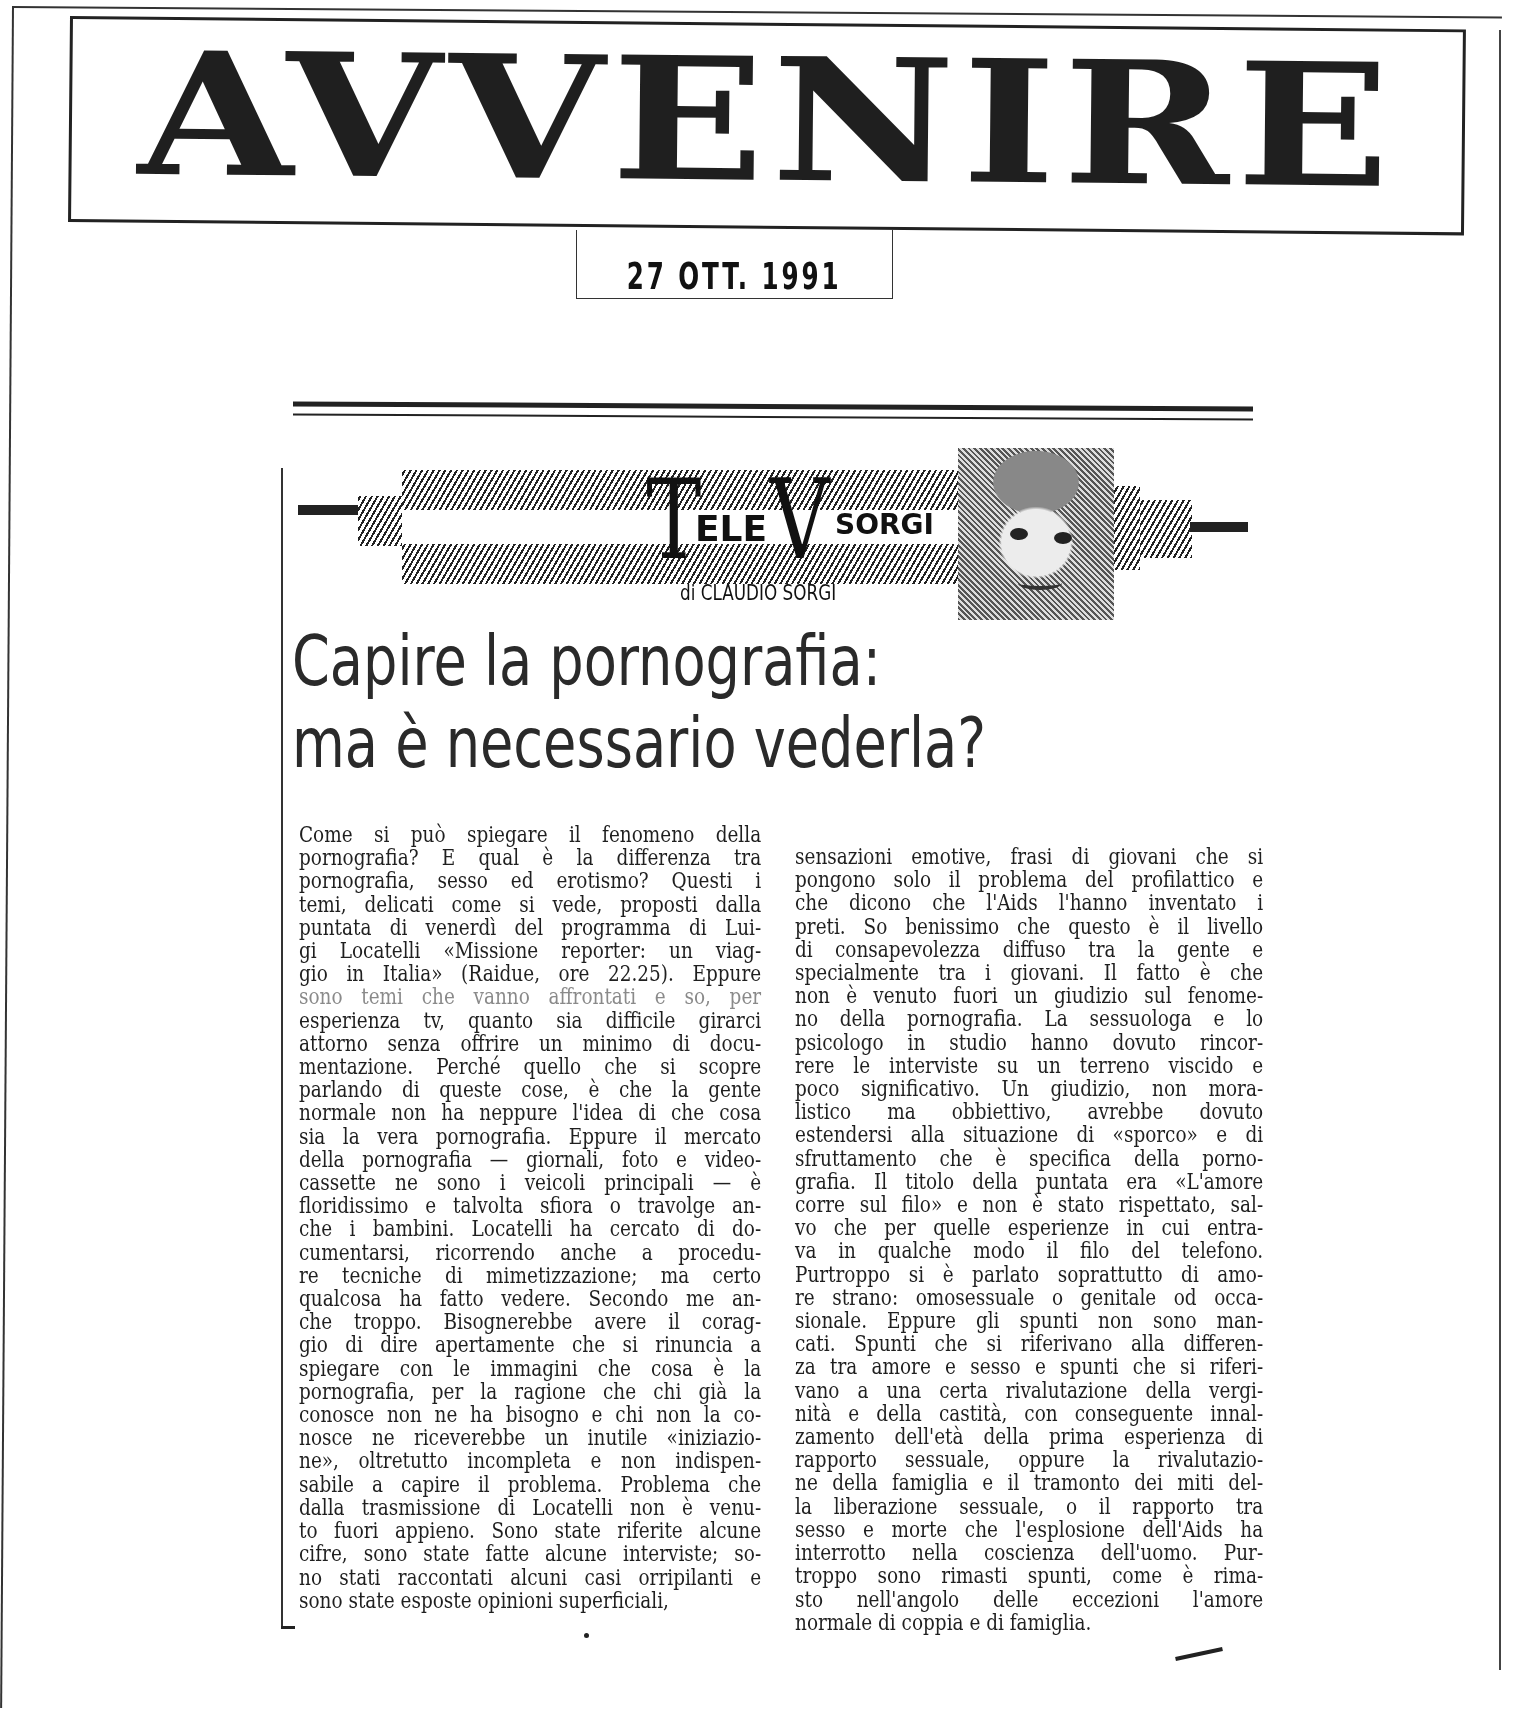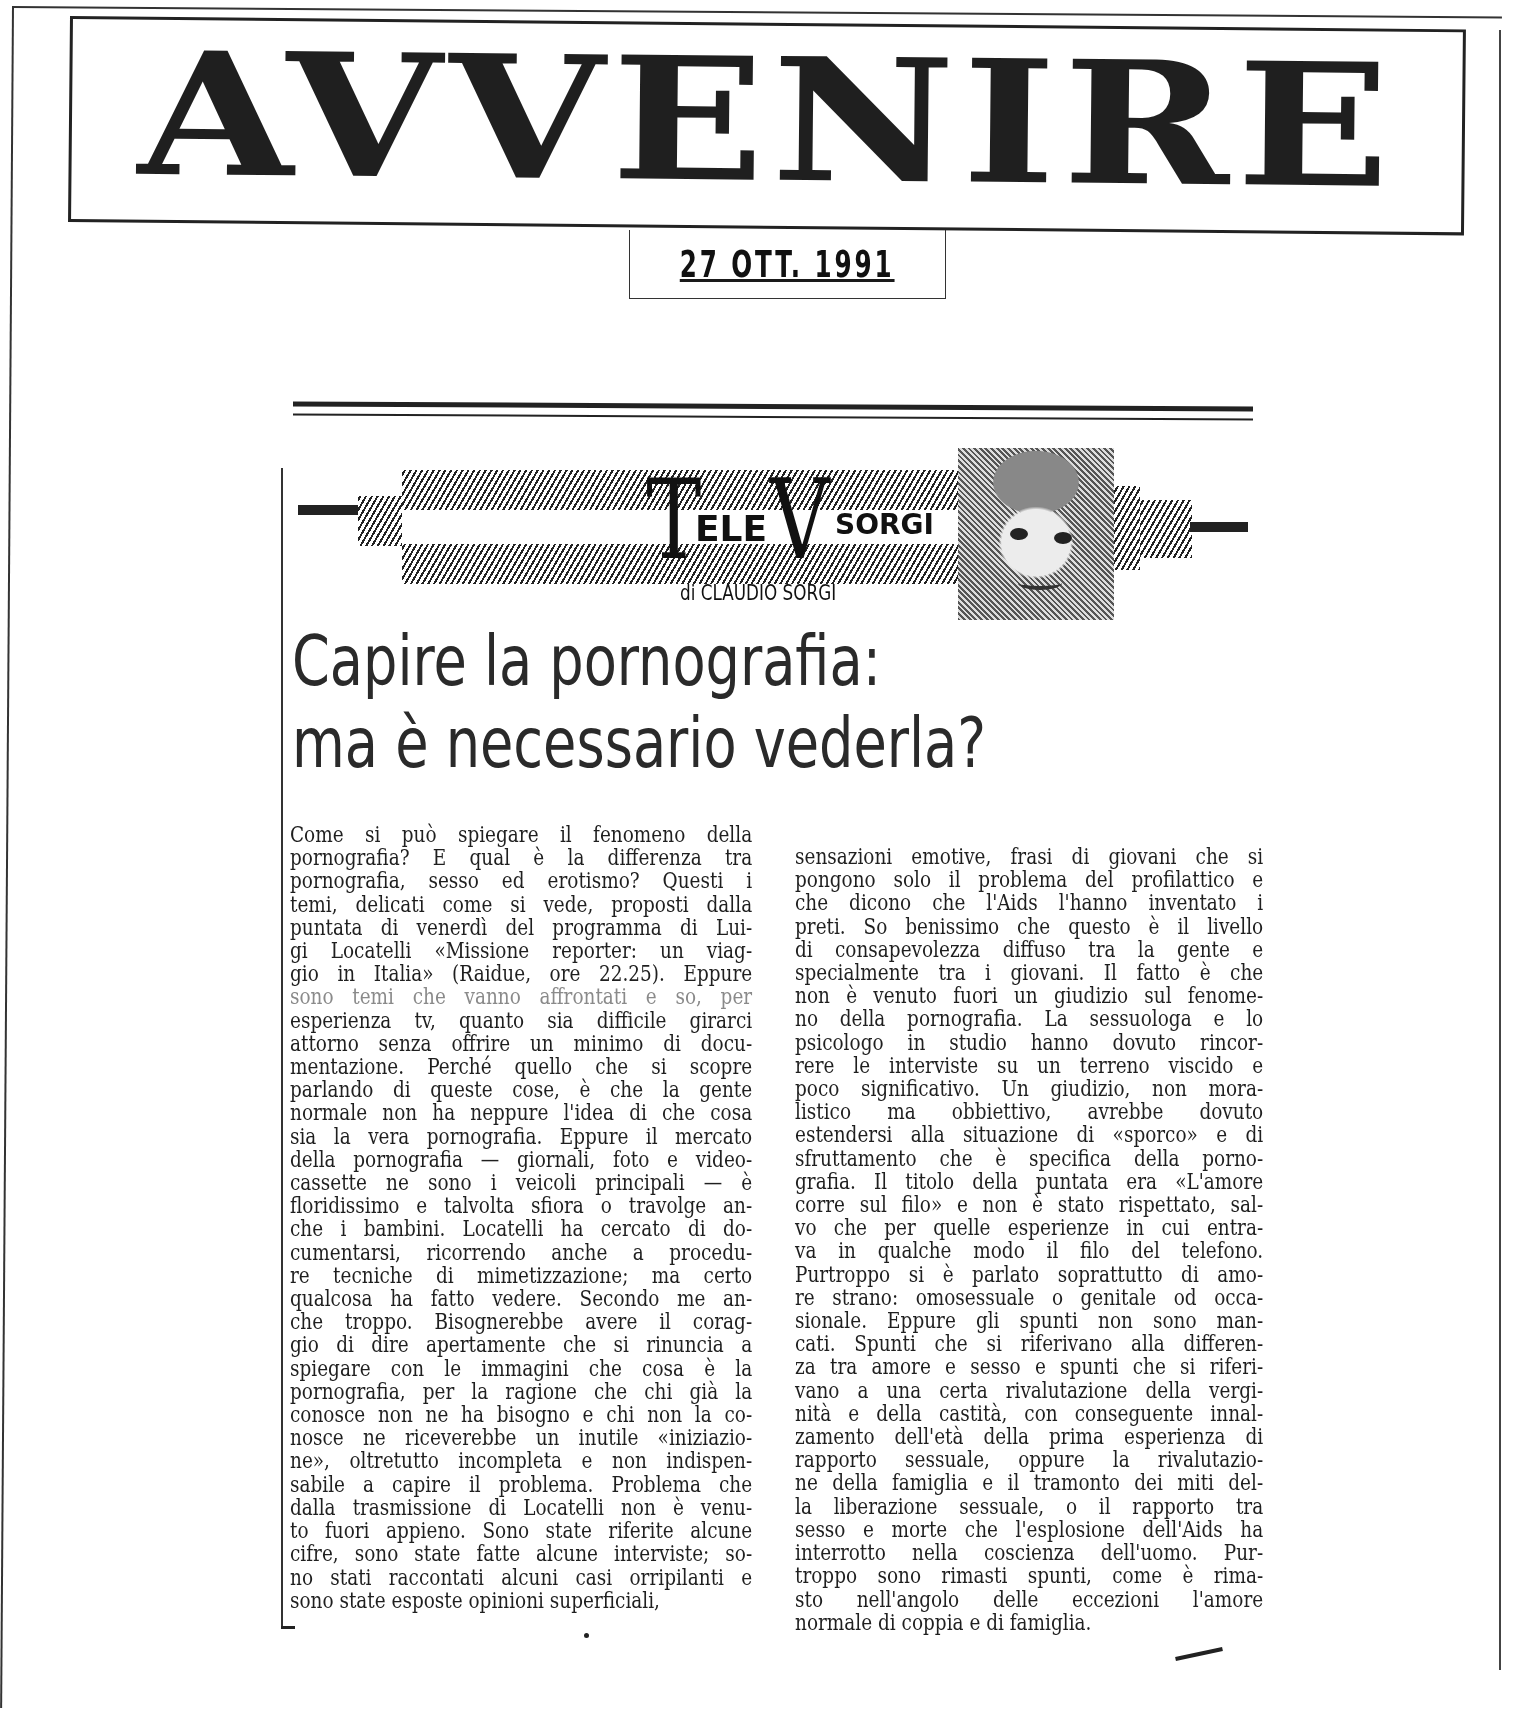--- a/index.html
+++ b/index.html
@@ -4,21 +4,21 @@
 <style>
   html, body { margin:0; padding:0; background:#ffffff; }
   body { width:1515px; height:1721px; position:relative; overflow:hidden; font-family:"DejaVu Serif", serif; color:#1a1a1a; }
 
   .page-frame { position:absolute; left:12px; top:6px; width:1488px; height:1700px; border-left:2px solid #333; border-top:2px solid #333; transform:rotate(0.4deg); transform-origin:0 0; }
   .page-frame-right { position:absolute; right:14px; top:30px; width:2px; height:1640px; background:#444; }
 
   .masthead { position:absolute; left:70px; top:16px; width:1390px; height:200px; border:3px solid #222; transform:rotate(0.55deg); transform-origin:0 0; display:flex; align-items:center; justify-content:center; }
   .masthead-title { font-family:"DejaVu Serif", serif; font-weight:bold; font-size:170px; letter-spacing:6px; color:#1f1f1f; transform:scaleX(1.18) translateY(-6px); line-height:1; }
 
-  .date-stamp { position:absolute; left:629px; top:230px; width:315px; height:68px; border:1.5px solid #333; border-top:none; display:flex; align-items:center; justify-content:center;text-decoration:underline; }
+  .date-stamp { position:absolute; left:576px; top:230px; width:315px; height:68px; border:1.5px solid #333; border-top:none; display:flex; align-items:flex-end; justify-content:center; }
   .date-text { font-family:"DejaVu Sans Condensed","DejaVu Sans", sans-serif; font-weight:bold; font-size:38px; transform:scaleX(0.72); letter-spacing:4px; color:#111; }
 
   .rule-top { position:absolute; left:293px; width:960px; background:#222; }
   .rule-top.r1 { top:404px; height:5px; transform:rotate(0.3deg); }
   .rule-top.r2 { top:416px; height:2px; transform:rotate(0.3deg); }
 
   .article-left-border { position:absolute; left:281px; top:468px; width:2px; height:1160px; background:#333; }
   .article-bottom-mark { position:absolute; left:281px; top:1626px; width:14px; height:3px; background:#222; }
 
   .column-logo { position:absolute; left:290px; top:460px; width:960px; height:160px; }
@@ -43,21 +43,21 @@
                radial-gradient(ellipse 45% 30% at 50% 20%, #888 0 60%, transparent 62%),
                repeating-linear-gradient(45deg,#555 0 2px,#ddd 2px 4px); }
   .portrait-eye { position:absolute; width:18px; height:12px; background:#222; border-radius:50%; }
   .portrait-eye.l { left:52px; top:80px; } .portrait-eye.r { left:96px; top:84px; }
   .portrait-mouth { position:absolute; left:60px; top:128px; width:44px; height:10px; border-bottom:4px solid #333; border-radius:0 0 50% 50%; }
 
   .headline { position:absolute; left:292px; top:620px; width:960px; font-family:"DejaVu Sans Condensed","DejaVu Sans", sans-serif; font-weight:normal; font-size:70px; line-height:82px; color:#2a2a2a; transform:scaleX(0.86); transform-origin:0 0; }
   .headline div { white-space:nowrap; }
 
   .body-col { position:absolute; top:823px; font-family:"DejaVu Serif", serif; font-size:22.5px; line-height:23.2px; color:#1f1f1f; text-align:justify; }
-  .body-col.left { left:290px; width:462px; }
+  .body-col.left { left:299px; width:462px; }
   .body-col.right { left:795px; width:468px; top:845px; }
   .body-col .line { white-space:nowrap; display:block; text-align-last:justify; transform:scaleX(0.82); transform-origin:0 0; width:122%; }
   .body-col .line.last { text-align-last:left; }
   .faded { color:#8a8a8a; }
 
   .end-mark { position:absolute; left:1175px; top:1652px; width:48px; height:4px; background:#222; transform:rotate(-12deg); }
   .dot-mark { position:absolute; left:584px; top:1633px; width:5px; height:5px; background:#222; border-radius:50%; }
 </style>
 </head>
 <body>

